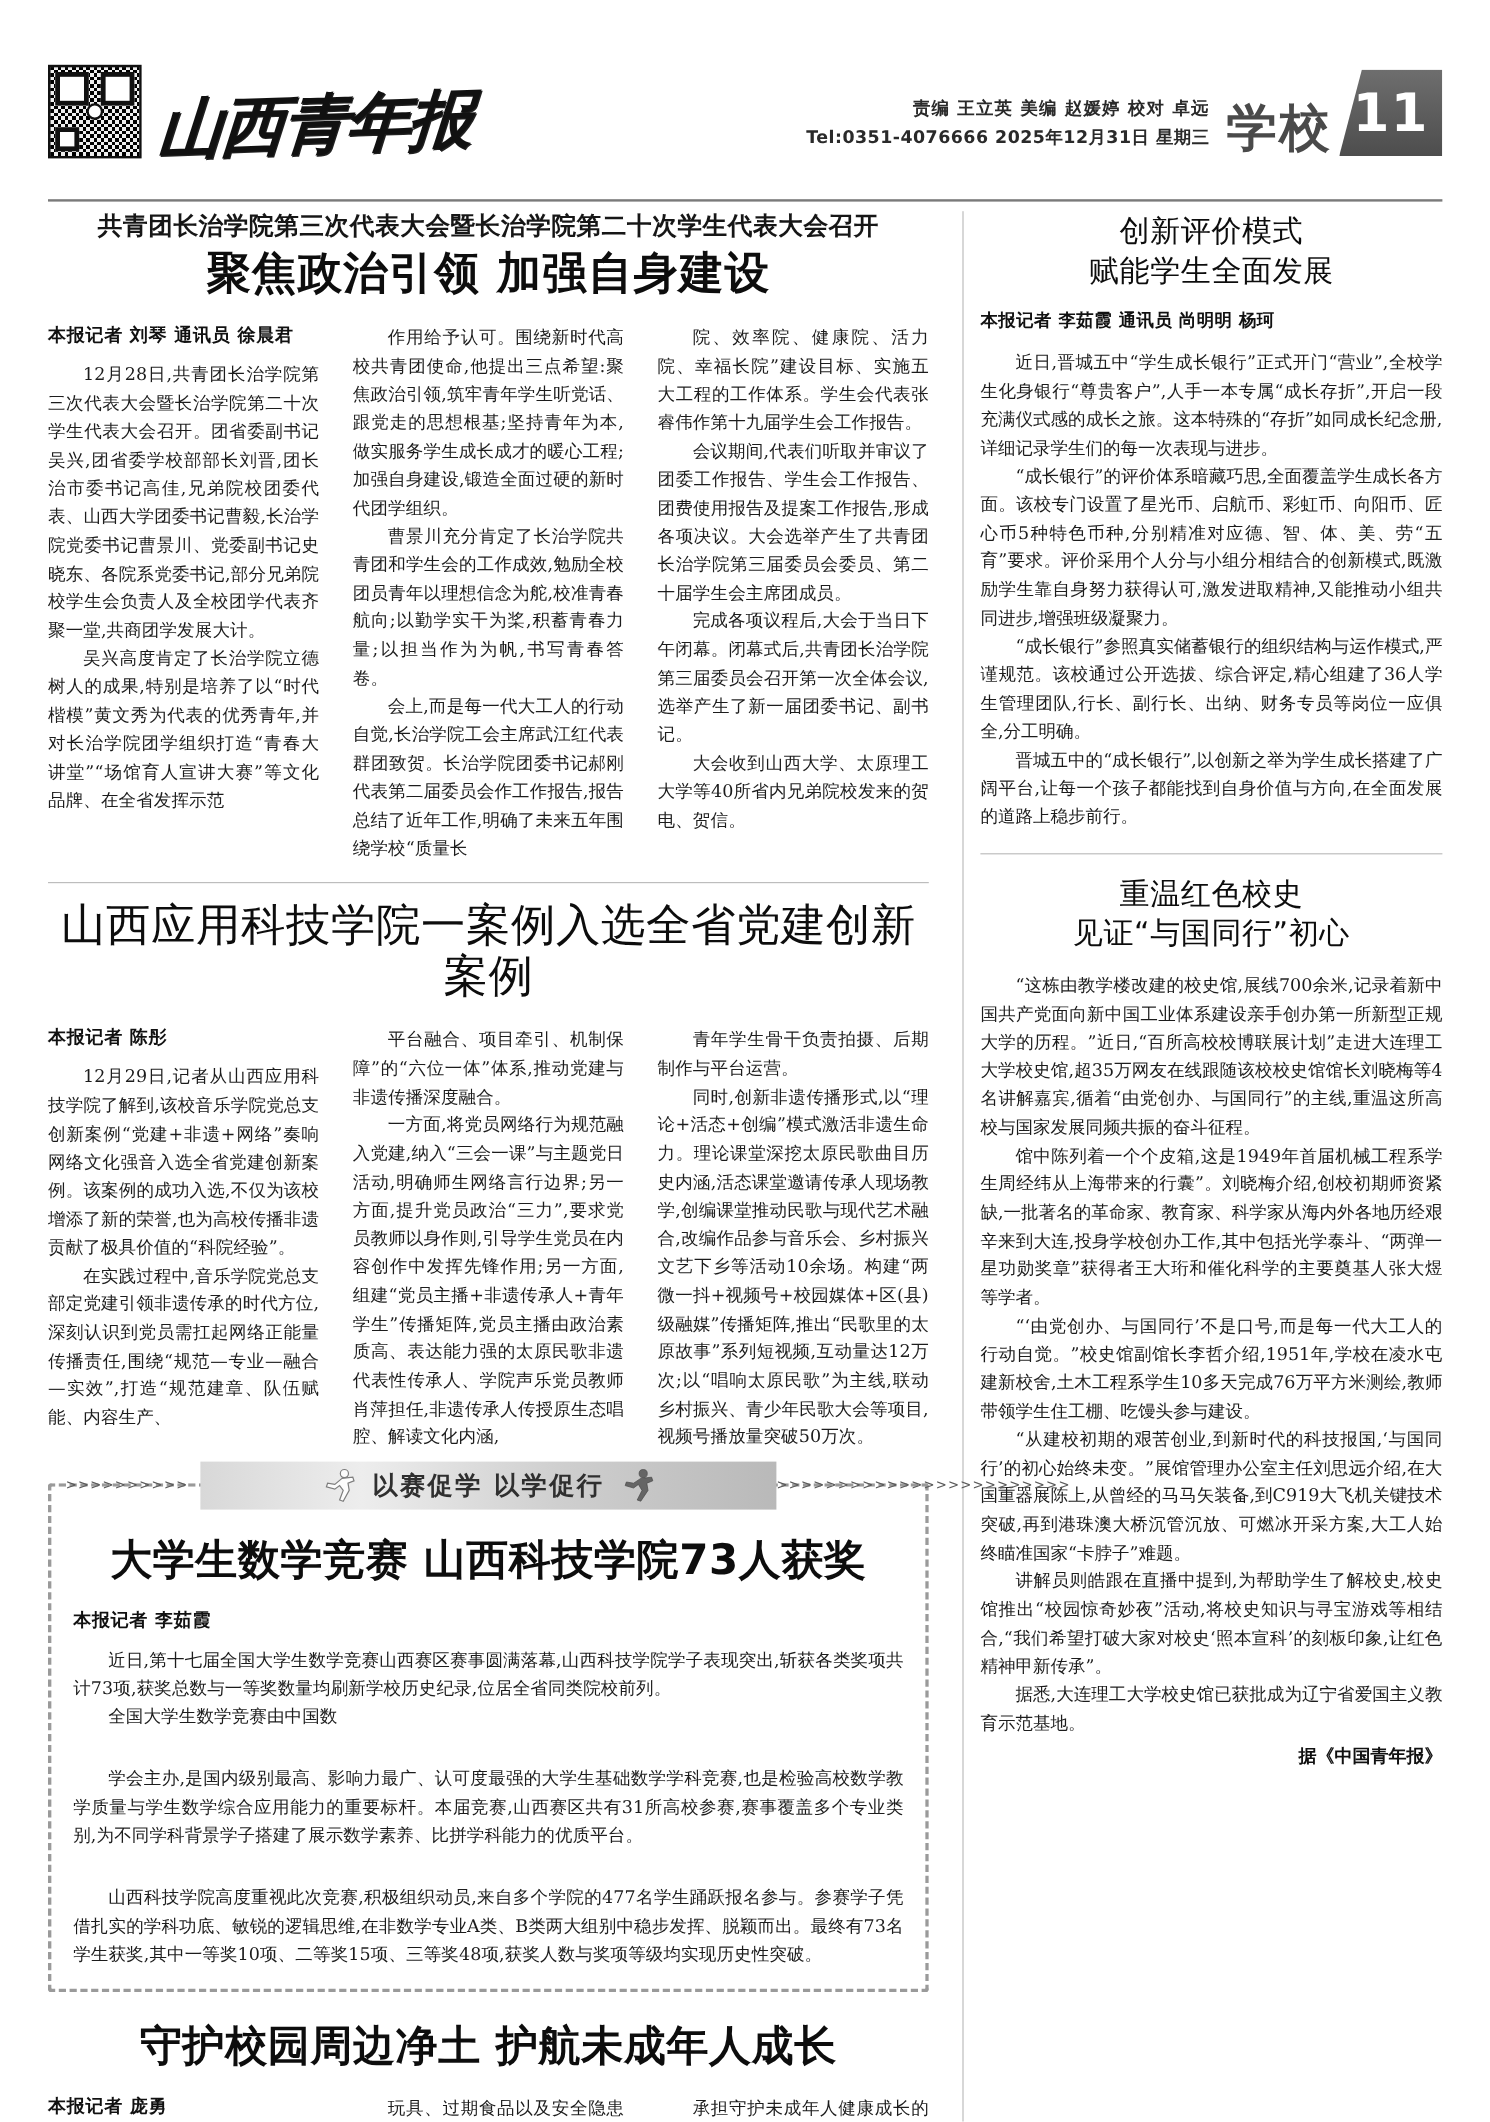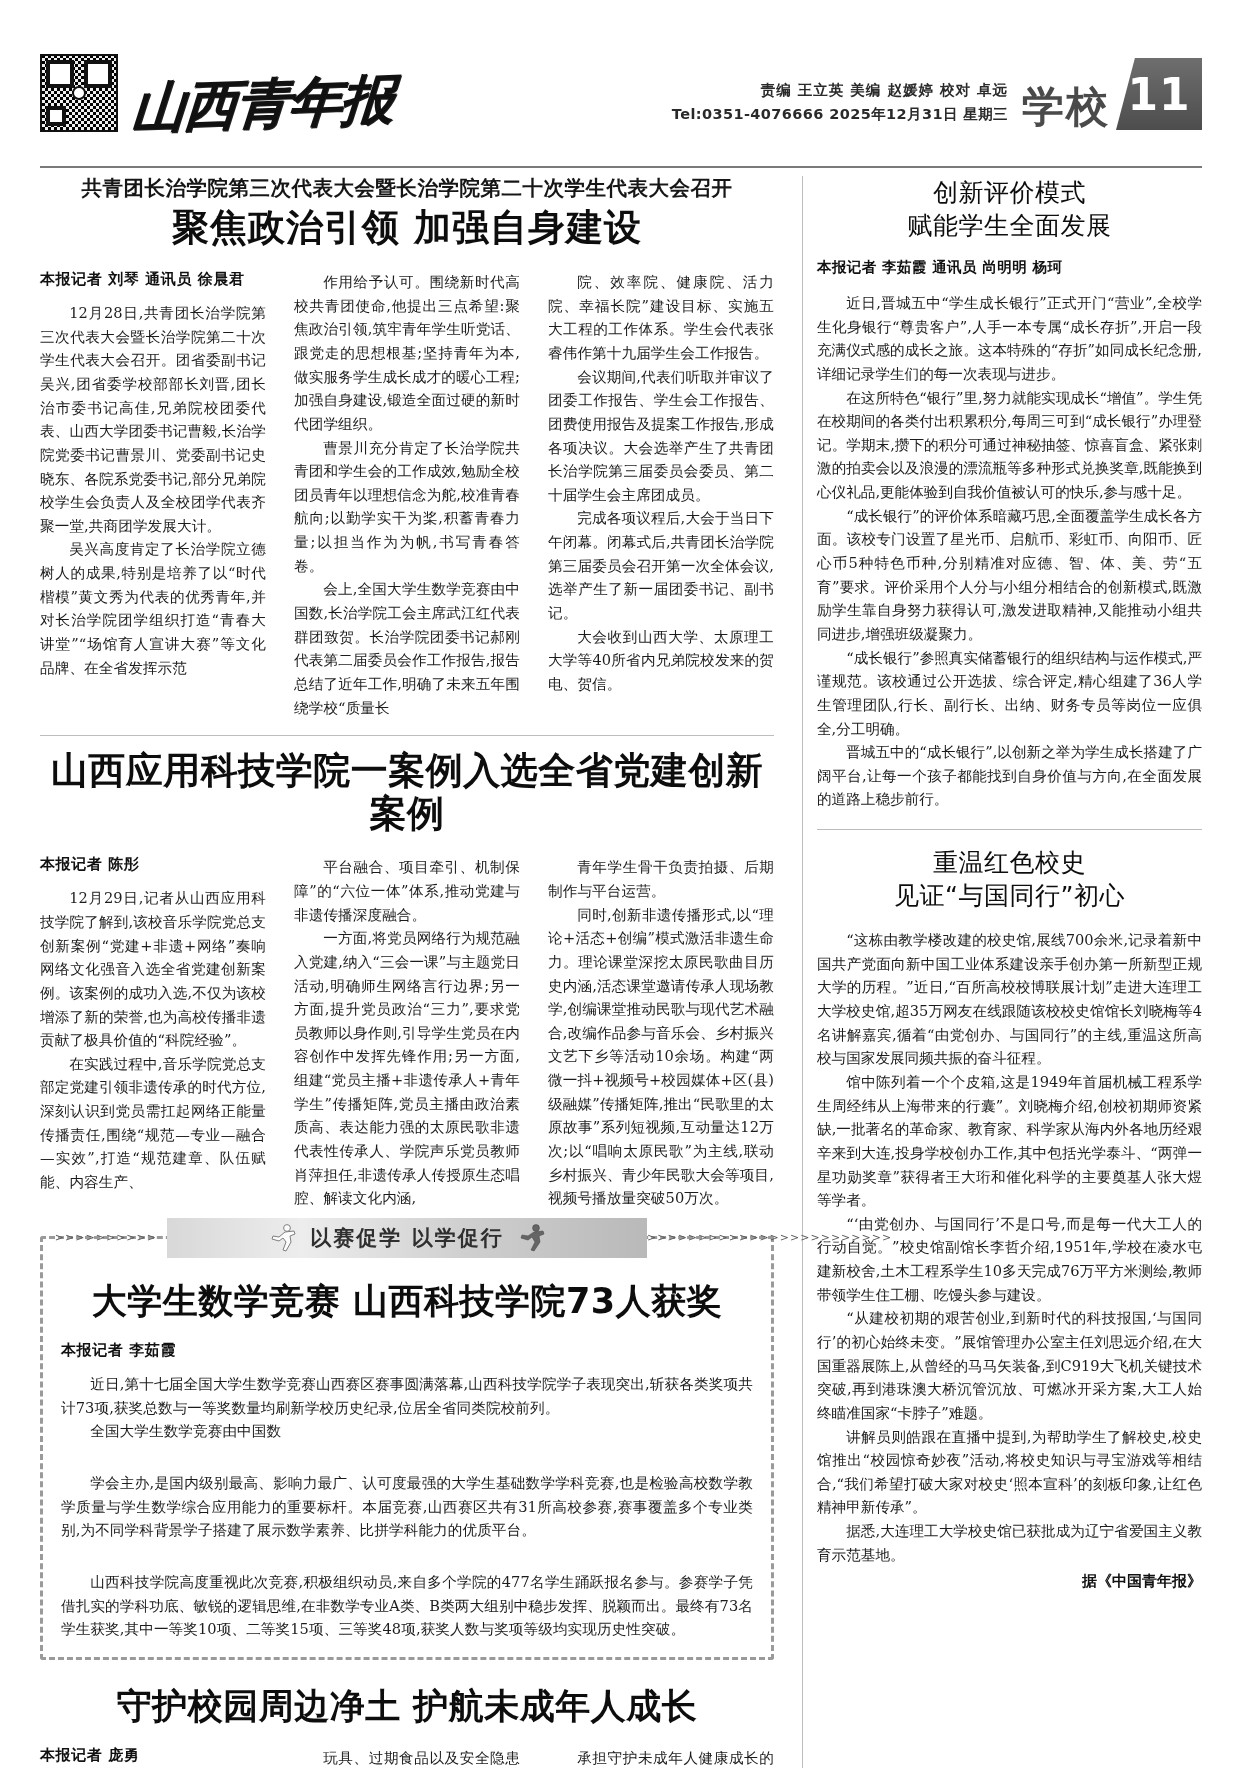--- a/index.html
+++ b/index.html
@@ -115,21 +115,21 @@
     letter-spacing: .5px; line-height: 1.2;
   }
   .head-main {
     text-align: center;
     font-size: 37px; font-weight: 700; color: #0d0d0d;
     letter-spacing: 1px; line-height: 1.12;
     margin-top: 6px;
   }
   .head-2 {
     text-align: center;
-    font-size: 37px; font-weight: 700; color: #0d0d0d;
+    font-size: 37px; font-weight: 400; color: #0d0d0d;
     letter-spacing: .5px; line-height: 1.15;
   }
   .head-3 {
     text-align: center;
     font-size: 35px; font-weight: 700; color: #0d0d0d;
     letter-spacing: .5px; line-height: 1.15;
   }
   .byline {
     font-size: 15px; font-weight: 700; color: #111;
     letter-spacing: .6px; margin-bottom: 12px;
@@ -248,21 +248,21 @@
             <div class="byline">本报记者 刘琴 通讯员 徐晨君</div>
             <div class="ptext">
                 <p>12月28日,共青团长治学院第三次代表大会暨长治学院第二十次学生代表大会召开。团省委副书记吴兴,团省委学校部部长刘晋,团长治市委书记高佳,兄弟院校团委代表、山西大学团委书记曹毅,长治学院党委书记曹景川、党委副书记史晓东、各院系党委书记,部分兄弟院校学生会负责人及全校团学代表齐聚一堂,共商团学发展大计。</p>
                 <p>吴兴高度肯定了长治学院立德树人的成果,特别是培养了以“时代楷模”黄文秀为代表的优秀青年,并对长治学院团学组织打造“青春大讲堂”“场馆育人宣讲大赛”等文化品牌、在全省发挥示范</p>
               </div>
           </div>
           <div class="c">
             <div class="ptext">
                 <p>作用给予认可。围绕新时代高校共青团使命,他提出三点希望:聚焦政治引领,筑牢青年学生听党话、跟党走的思想根基;坚持青年为本,做实服务学生成长成才的暖心工程;加强自身建设,锻造全面过硬的新时代团学组织。</p>
                 <p>曹景川充分肯定了长治学院共青团和学生会的工作成效,勉励全校团员青年以理想信念为舵,校准青春航向;以勤学实干为桨,积蓄青春力量;以担当作为为帆,书写青春答卷。</p>
-                <p>会上,全国大学生数学竞赛由中国数,长治学院工会主席武江红代表群团致贺。长治学院团委书记郝刚代表第二届委员会作工作报告,报告总结了近年工作,明确了未来五年围绕学校“质量长</p>
+                <p>会上,而是每一代大工人的行动自觉,长治学院工会主席武江红代表群团致贺。长治学院团委书记郝刚代表第二届委员会作工作报告,报告总结了近年工作,明确了未来五年围绕学校“质量长</p>
               </div>
           </div>
           <div class="c">
             <div class="ptext">
                 <p>院、效率院、健康院、活力院、幸福长院”建设目标、实施五大工程的工作体系。学生会代表张睿伟作第十九届学生会工作报告。</p>
                 <p>会议期间,代表们听取并审议了团委工作报告、学生会工作报告、团费使用报告及提案工作报告,形成各项决议。大会选举产生了共青团长治学院第三届委员会委员、第二十届学生会主席团成员。</p>
                 <p>完成各项议程后,大会于当日下午闭幕。闭幕式后,共青团长治学院第三届委员会召开第一次全体会议,选举产生了新一届团委书记、副书记。</p>
                 <p>大会收到山西大学、太原理工大学等40所省内兄弟院校发来的贺电、贺信。</p>
               </div>
           </div>
@@ -372,21 +372,20 @@
     <div class="col-right">
 
       <div>
         <div class="r-head">
           <div>创新评价模式</div>
           <div>赋能学生全面发展</div>
         </div>
         <div class="r-byline">本报记者 李茹霞 通讯员 尚明明 杨珂</div>
         <div class="rtext">
             <p>近日,晋城五中“学生成长银行”正式开门“营业”,全校学生化身银行“尊贵客户”,人手一本专属“成长存折”,开启一段充满仪式感的成长之旅。这本特殊的“存折”如同成长纪念册,详细记录学生们的每一次表现与进步。</p>
-            <p>在这所特色“银行”里,努力就能实现成长“增值”。学生凭在校期间的各类付出积累积分,每周三可到“成长银行”办理登记。学期末,攒下的积分可通过神秘抽签、惊喜盲盒、紧张刺激的拍卖会以及浪漫的漂流瓶等多种形式兑换奖章,既能换到心仪礼品,更能体验到自我价值被认可的快乐,参与感十足。</p>
             <p>“成长银行”的评价体系暗藏巧思,全面覆盖学生成长各方面。该校专门设置了星光币、启航币、彩虹币、向阳币、匠心币5种特色币种,分别精准对应德、智、体、美、劳“五育”要求。评价采用个人分与小组分相结合的创新模式,既激励学生靠自身努力获得认可,激发进取精神,又能推动小组共同进步,增强班级凝聚力。</p>
             <p>“成长银行”参照真实储蓄银行的组织结构与运作模式,严谨规范。该校通过公开选拔、综合评定,精心组建了36人学生管理团队,行长、副行长、出纳、财务专员等岗位一应俱全,分工明确。</p>
             <p>晋城五中的“成长银行”,以创新之举为学生成长搭建了广阔平台,让每一个孩子都能找到自身价值与方向,在全面发展的道路上稳步前行。</p>
           </div>
       </div>
 
       <div class="rule-h" style="margin:18px 0 16px;"></div>
 
       <div>
         <div class="r-head">

